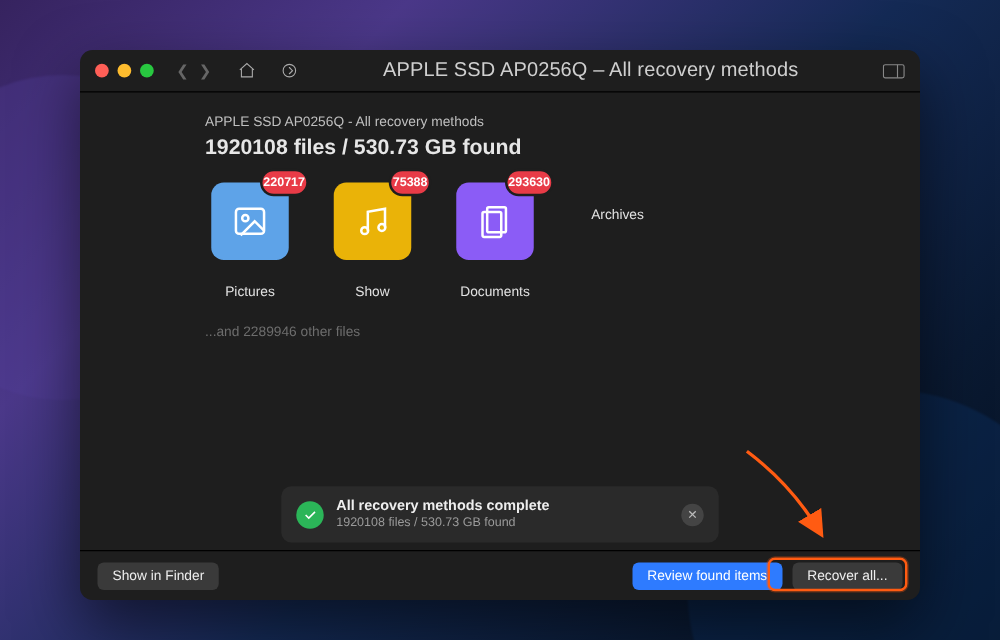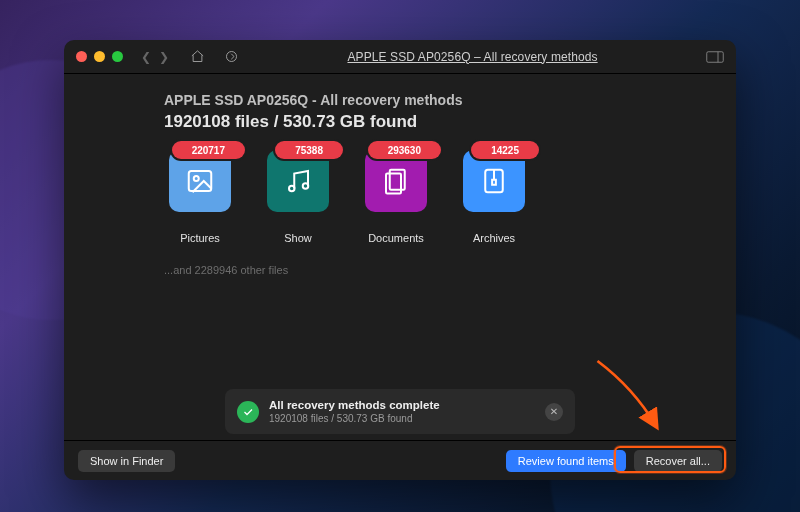--- a/index.html
+++ b/index.html
@@ -46,32 +46,32 @@
   }
   .traffic { display:flex; gap:7px; }
   .dot { width:11px; height:11px; border-radius:50%; }
   .dot.r { background:var(--red); }
   .dot.y { background:var(--yellow); }
   .dot.g { background:var(--green); }
   .nav-arrows { display:flex; gap:4px; margin-left:8px; color:#666; font-size:12px;}
   .nav-arrows span { padding:0 2px; cursor:default;}
   .toolbar-icon { width:16px; height:16px; color:#bbb; display:flex; align-items:center; justify-content:center; margin-left:10px;}
   .toolbar-icon svg { width:15px; height:15px; stroke:#aaa; fill:none; stroke-width:1.4;}
-  .title-text { flex:1; text-align:center; font-size:12px; color:#cfcfcf; letter-spacing:.1px;text-decoration:underline;}
+  .title-text { flex:1; text-align:center; font-size:16px; color:#cfcfcf; letter-spacing:.1px;}
   .right-tool { width:18px; height:14px; color:#888; }
   .right-tool svg { width:18px; height:14px; stroke:#888; fill:none; stroke-width:1.2;}
   .content { flex:1; padding:18px 38px 0 100px; position:relative; }
-  .breadcrumb { font-size:14px; color:#bfbfbf;font-weight:bold; }
+  .breadcrumb { font-size:11px; color:#bfbfbf; }
   .headline { font-size:17px; font-weight:700; margin-top:4px; }
   .tiles { display:flex; gap:26px; margin-top:18px; }
   .tile { width:72px; display:flex; flex-direction:column; align-items:center; position:relative; }
   .tile-box { width:62px; height:62px; border-radius:10px; display:flex; align-items:center; justify-content:center; position:relative;}
   .tile-box svg { width:30px; height:30px; fill:none; stroke:#fff; stroke-width:1.6; }
   .badge {
-    position:absolute; top:-9px; right:-14px; min-width:24px; height:18px; padding:0 20px;
+    position:absolute; top:-9px; right:-14px; min-width:24px; height:18px; padding:0 1px;
     background:var(--badge); color:#fff; font-size:10px; font-weight:600;
     border-radius:9px; display:flex; align-items:center; justify-content:center;
     box-shadow:0 0 0 2px var(--window-bg);
   }
   .tile-label { margin-top:20px; font-size:11px; color:#e2e2e2;}
   .other-files { margin-top:20px; font-size:11px; color:#6d6d6d; }
   .status-row {
     position:absolute; left:0; right:0; bottom:46px; display:flex; justify-content:center;
   }
   .status-panel {
@@ -157,49 +157,41 @@
       <svg viewBox="0 0 24 24">
               <rect x="3" y="4" width="18" height="16" rx="2"></rect>
               <circle cx="9" cy="10" r="2"></circle>
               <path d="M21 18l-6-6-9 9"></path>
             </svg>
       <div class="badge">220717</div>
     </div>
     <div class="tile-label">Pictures</div>
         </div>
         <div class="tile">
-    <div class="tile-box" style="background:#0f766e">
+    <div class="tile-box" style="background:#eab308">
       <svg viewBox="0 0 24 24">
               <path d="M9 18V6l11-2v12"></path>
               <circle cx="7" cy="18" r="2.2"></circle>
               <circle cx="18" cy="16" r="2.2"></circle>
             </svg>
       <div class="badge">75388</div>
     </div>
     <div class="tile-label">Show</div>
         </div>
         <div class="tile">
-    <div class="tile-box" style="background:#a21caf">
+    <div class="tile-box" style="background:#8b5cf6">
       <svg viewBox="0 0 24 24">
               <rect x="7" y="3" width="12" height="16" rx="1"></rect>
               <rect x="4" y="6" width="12" height="16" rx="1"></rect>
             </svg>
       <div class="badge">293630</div>
     </div>
     <div class="tile-label">Documents</div>
         </div>
         <div class="tile">
-    <div class="tile-box" style="background:#3c94ff">
-      <svg viewBox="0 0 24 24">
-              <rect x="5" y="3" width="14" height="18" rx="2"></rect>
-              <line x1="12" y1="3" x2="12" y2="11"></line>
-              <rect x="10.5" y="11" width="3" height="4"></rect>
-            </svg>
-      <div class="badge">14225</div>
-    </div>
     <div class="tile-label">Archives</div>
         </div>
       </div>
 
     <div class="other-files">...and 2289946 other files</div>
   </div>
 
   <div class="status-row">
     <div class="status-panel">
       <div class="check">

